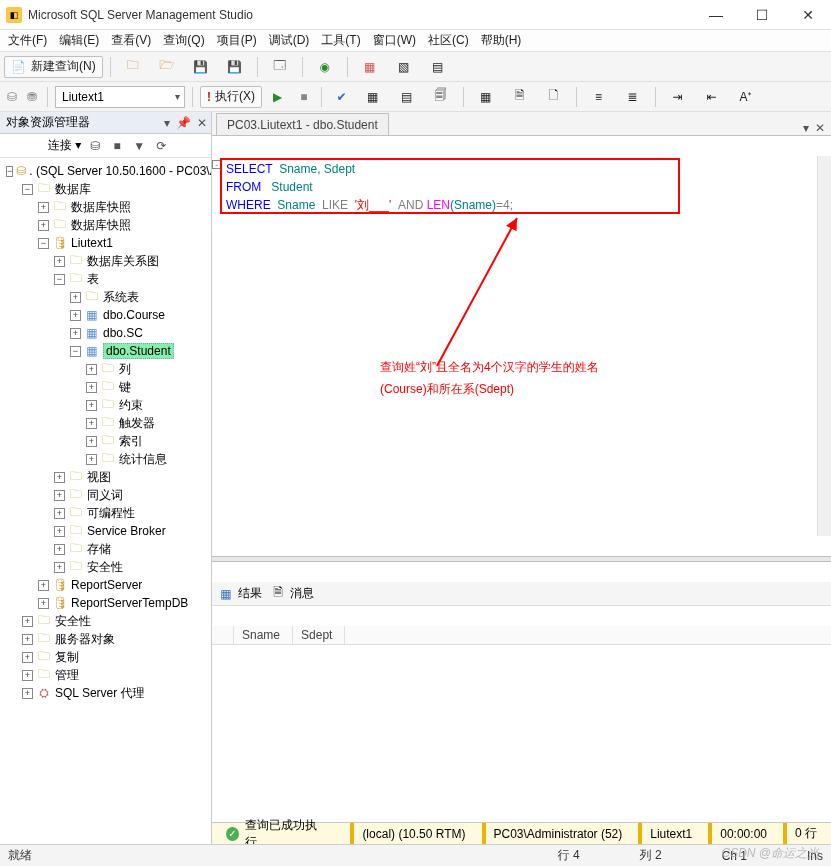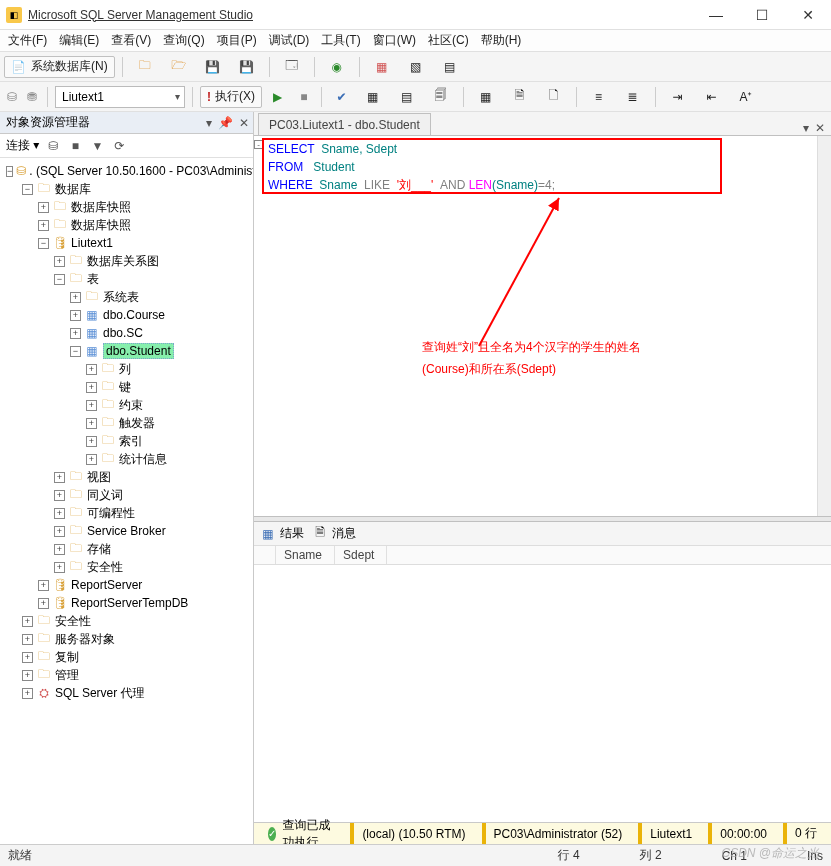--- a/index.html
+++ b/index.html
@@ -1,59 +1,59 @@
 <!DOCTYPE html>
 <html><head>
 <meta charset="utf-8">
 <style>
 * { margin: 0; padding: 0; box-sizing: border-box; font-family: "Microsoft YaHei", "SimSun", Tahoma, sans-serif; font-size: 12px; }
 body { background: #fff; width: 831px; height: 866px; overflow: hidden; position: relative; display: flex; flex-direction: column; }
 
 
 .titlebar { height: 30px; background: #fff; border-bottom: 1px solid #e0e0e0; display: flex; align-items: center; padding-left: 6px; }
 .titlebar .appicon { width: 16px; height: 16px; background: #f9c84a; border-radius: 2px; margin-right: 6px; display: inline-flex; align-items: center; justify-content: center; font-size: 9px; }
-.titlebar .title { flex: 1; color: #333; text-decoration: underline; }
+.titlebar .title { flex: 1; color: #333; }
 .winbtns { display: flex; }
 .winbtns div { width: 46px; height: 30px; display: flex; align-items: center; justify-content: center; color: #333; font-size: 14px; }
 
 
 .menubar { height: 22px; background: #fdfdfd; border-bottom: 1px solid #e0e0e0; display: flex; align-items: center; padding-left: 4px; gap: 4px; }
 .menubar span { padding: 2px 4px; color: #222; }
 
 
 .toolbar { height: 30px; background: #f5f5f5; border-bottom: 1px solid #e0e0e0; display: flex; align-items: center; padding-left: 4px; gap: 4px; }
 .tbtn { height: 22px; border: 1px solid transparent; border-radius: 2px; padding: 0 6px; display: inline-flex; align-items: center; gap: 4px; color: #222; background: #f5f5f5; }
 .tbtn.outline { border-color: #c0c0c0; background: #fafafa; }
 .tbicon { width: 16px; height: 16px; display: inline-flex; align-items: center; justify-content: center; font-size: 12px; }
 .sep { width: 1px; height: 20px; background: #ccc; margin: 0 3px; }
 .dbselect { border: 1px solid #bbb; background: #fff; height: 22px; width: 130px; padding: 0 18px 0 6px; position: relative; display: inline-flex; align-items: center; }
 .dbselect::after { content: "▾"; position: absolute; right: 4px; color: #555; font-size: 10px; }
 
 
 .main { flex: 1; display: flex; min-height: 0; }
-.sidebar { width: 254px; border-right: 1px solid #c9c9c9; display: flex; flex-direction: column; }
+.sidebar { width: 212px; border-right: 1px solid #c9c9c9; display: flex; flex-direction: column; }
 .panelhdr { height: 22px; background: #e9eef5; border-bottom: 1px solid #c9c9c9; display: flex; align-items: center; padding-left: 6px; font-weight: 400; position: relative; }
 .panelhdr .right { position: absolute; right: 4px; display: flex; gap: 6px; color: #555; font-size: 11px; }
-.connectbar { height: 24px; border-bottom: 1px solid #e0e0e0; display: flex; align-items: center; padding-left: 6px; gap: 6px; }
+.connectbar { height: 24px; border-bottom: 1px solid #e0e0e0; display: flex; align-items: center; padding-left: 6px; gap: 6px; justify-content: center; }
 .connectbar .cicon { width: 16px; height: 16px; display: inline-flex; align-items: center; justify-content: center; color: #555; }
 
 .tree { flex: 1; overflow: auto; padding: 4px 0 4px 2px; background: #fff; }
 .tree ul { list-style: none; padding-left: 16px; }
 .tree > ul { padding-left: 2px; }
 .tree li { white-space: nowrap; }
 .node { display: flex; align-items: center; height: 18px; gap: 3px; padding-left: 2px; }
 .toggle { width: 11px; height: 11px; border: 1px solid #888; display: inline-flex; align-items: center; justify-content: center; font-size: 9px; color: #444; line-height: 1; background: #fff; }
 .ficon { width: 16px; height: 16px; display: inline-flex; align-items: center; justify-content: center; font-size: 12px; }
 .folder { color: #d9a23b; }
 .dbicon { color: #d9a23b; }
 .tableicon { color: #5a8fd6; }
 .selected { background: #86efac; border: 1px dotted #7da2ce; padding: 0 2px; }
 
 
-.editor { flex: 1; display: flex; flex-direction: column; min-width: 0; }
+.editor { flex: 1; display: flex; flex-direction: column; min-width: 0; gap: 20px; }
 .tabs { height: 24px; background: #f4f4f4; border-bottom: 1px solid #c0c0c0; display: flex; align-items: flex-end; padding-left: 4px; }
 .tab { height: 22px; border: 1px solid #c0c0c0; border-bottom: none; background: #f0f0f0; padding: 0 10px; display: inline-flex; align-items: center; margin-right: -1px; color: #444; }
 .tab.active { background: #fff; font-weight: bold; }
 .tabs .right { margin-left: auto; margin-right: 6px; display: flex; gap: 6px; color: #555; font-size: 11px; }
 
 .codewrap { flex: 0 0 380px; position: relative; background: #fff; overflow: hidden; }
 .code { position: absolute; left: 4px; top: 4px; right: 14px; font-family: Consolas, monospace; font-size: 13px; line-height: 17px; white-space: pre; }
 .gutter { position: absolute; left: 0; top: 4px; width: 10px; }
 .gutter div { width: 9px; height: 9px; border: 1px solid #888; font-size: 8px; line-height: 7px; text-align: center; margin-bottom: 8px; color: #555; }
 .kw { color: #0000ff; }
@@ -106,21 +106,21 @@
   <span>调试(D)</span>
   <span>工具(T)</span>
   <span>窗口(W)</span>
   <span>社区(C)</span>
   <span>帮助(H)</span>
 </div>
 
 <div class="toolbar">
   <span class="tbtn outline">
       <span class="tbicon">📄</span>
-      <span>系统数据库(N)</span>
+      <span>新建查询(N)</span>
     </span>
   <div class="sep"></div>
   <span class="tbtn">
       <span class="tbicon" style="color:#d97e00">🗀</span>
     </span>
   <span class="tbtn">
       <span class="tbicon" style="color:#d97e00">🗁</span>
     </span>
   <span class="tbtn">
       <span class="tbicon" style="color:#3a6db5">💾</span>

